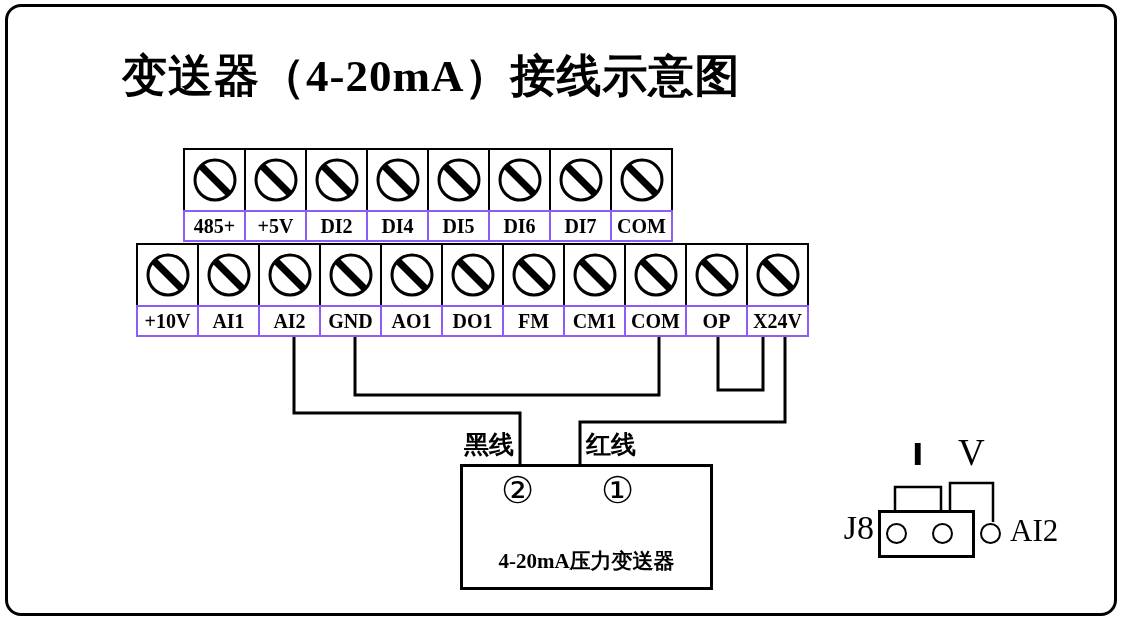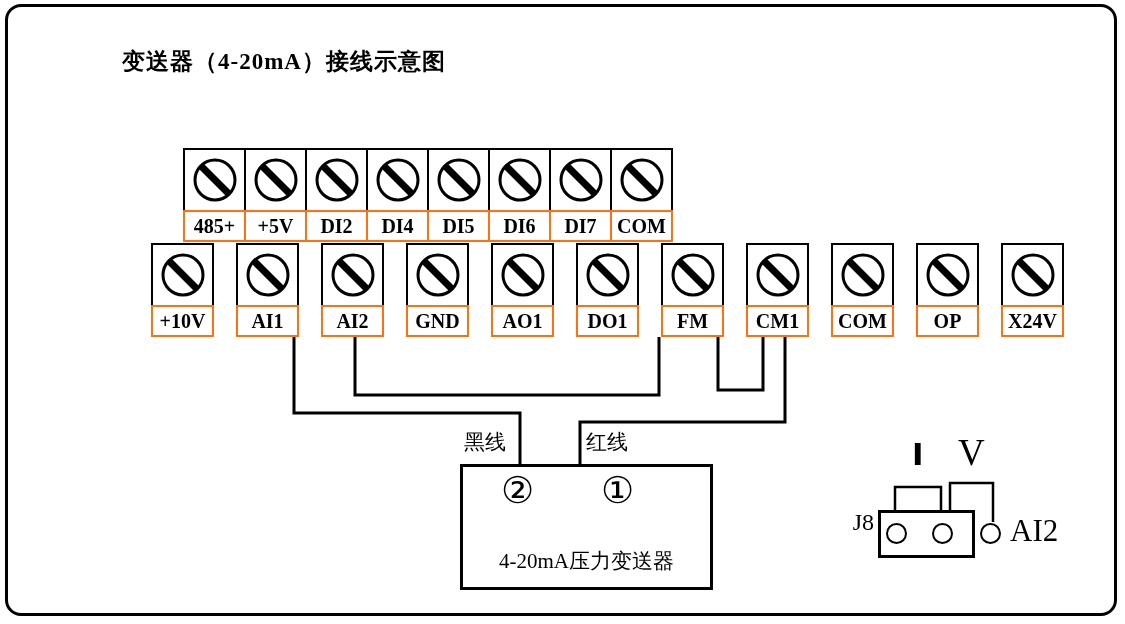--- a/index.html
+++ b/index.html
@@ -6,52 +6,52 @@
   .canvas {
     position:relative; width:1125px; height:624px; background:#fff;
     font-family:"Liberation Serif", serif; color:#000; overflow:hidden;
   }
   .frame {
     position:absolute; left:5px; top:4px; width:1112px; height:612px;
     border:3px solid #000; border-radius:16px; box-sizing:border-box;
   }
   .title {
     position:absolute; left:122px; top:46px;
-    font-size:23px; font-weight:bold; letter-spacing:1px; white-space:nowrap;
+    font-size:45px; font-weight:bold; letter-spacing:1px; white-space:nowrap;
   }
   .strip { position:absolute; display:flex; }
   #top-strip { left:183px; top:148px; }
-  #bottom-strip { left:151px; top:243px;gap:24px; }
+  #bottom-strip { left:136px; top:243px; }
   .tcell { width:63px; flex:0 0 63px; }
   .tcell + .tcell { margin-left:-2px; }
   .screwbox {
     box-sizing:border-box; height:64px; border:2px solid #000; background:#fff;
     display:flex; align-items:center; justify-content:center;
   }
   .labelbox {
-    box-sizing:border-box; height:32px; margin-top:-2px; border:2px solid #f97316; background:#fff;
+    box-sizing:border-box; height:32px; margin-top:-2px; border:2px solid #8b5cf6; background:#fff;
     display:flex; align-items:center; justify-content:center;
     font-weight:bold; font-size:20px; white-space:nowrap;
   }
   .wires { position:absolute; left:0; top:0; width:1125px; height:624px; pointer-events:none; }
-  .wlabel { position:absolute; font-weight:normal; font-size:21px; white-space:nowrap; }
+  .wlabel { position:absolute; font-weight:bold; font-size:25px; white-space:nowrap; }
   #black-wire-label { left:464px; top:428px; }
   #red-wire-label  { left:586px; top:428px; }
   .tbox {
     position:absolute; left:460px; top:464px; width:253px; height:126px;
     border:3px solid #000; box-sizing:border-box; background:#fff;
   }
   .tpin { position:absolute; font-size:37px; font-family:"DejaVu Sans", sans-serif; }
   #t-pin2 { left:38px; top:2px; }
   #t-pin1 { left:138px; top:2px; }
   .tlabel {
     position:absolute; left:0; right:0; bottom:12px; text-align:center;
-    font-weight:normal; font-size:21px; white-space:nowrap;margin-top:30px;
-  }
-  #j8-label { position:absolute; left:826px; top:509px; width:48px; text-align:right; font-size:24px; }
+    font-weight:bold; font-size:21px; white-space:nowrap;margin-top:30px;
+  }
+  #j8-label { position:absolute; left:826px; top:509px; width:48px; text-align:right; font-size:34px; }
   #ai2-label { position:absolute; left:1010px; top:513px; font-size:31px; }
   #j8-box {
     position:absolute; left:878px; top:510px; width:97px; height:48px;
     border:3px solid #000; box-sizing:border-box; background:#fff;
   }
   .pin {
     position:absolute; width:17px; height:17px; border:2.5px solid #000;
     border-radius:50%; background:#fff; box-sizing:content-box;
   }
   #j8-pin1 { left:5px; top:10px; }

